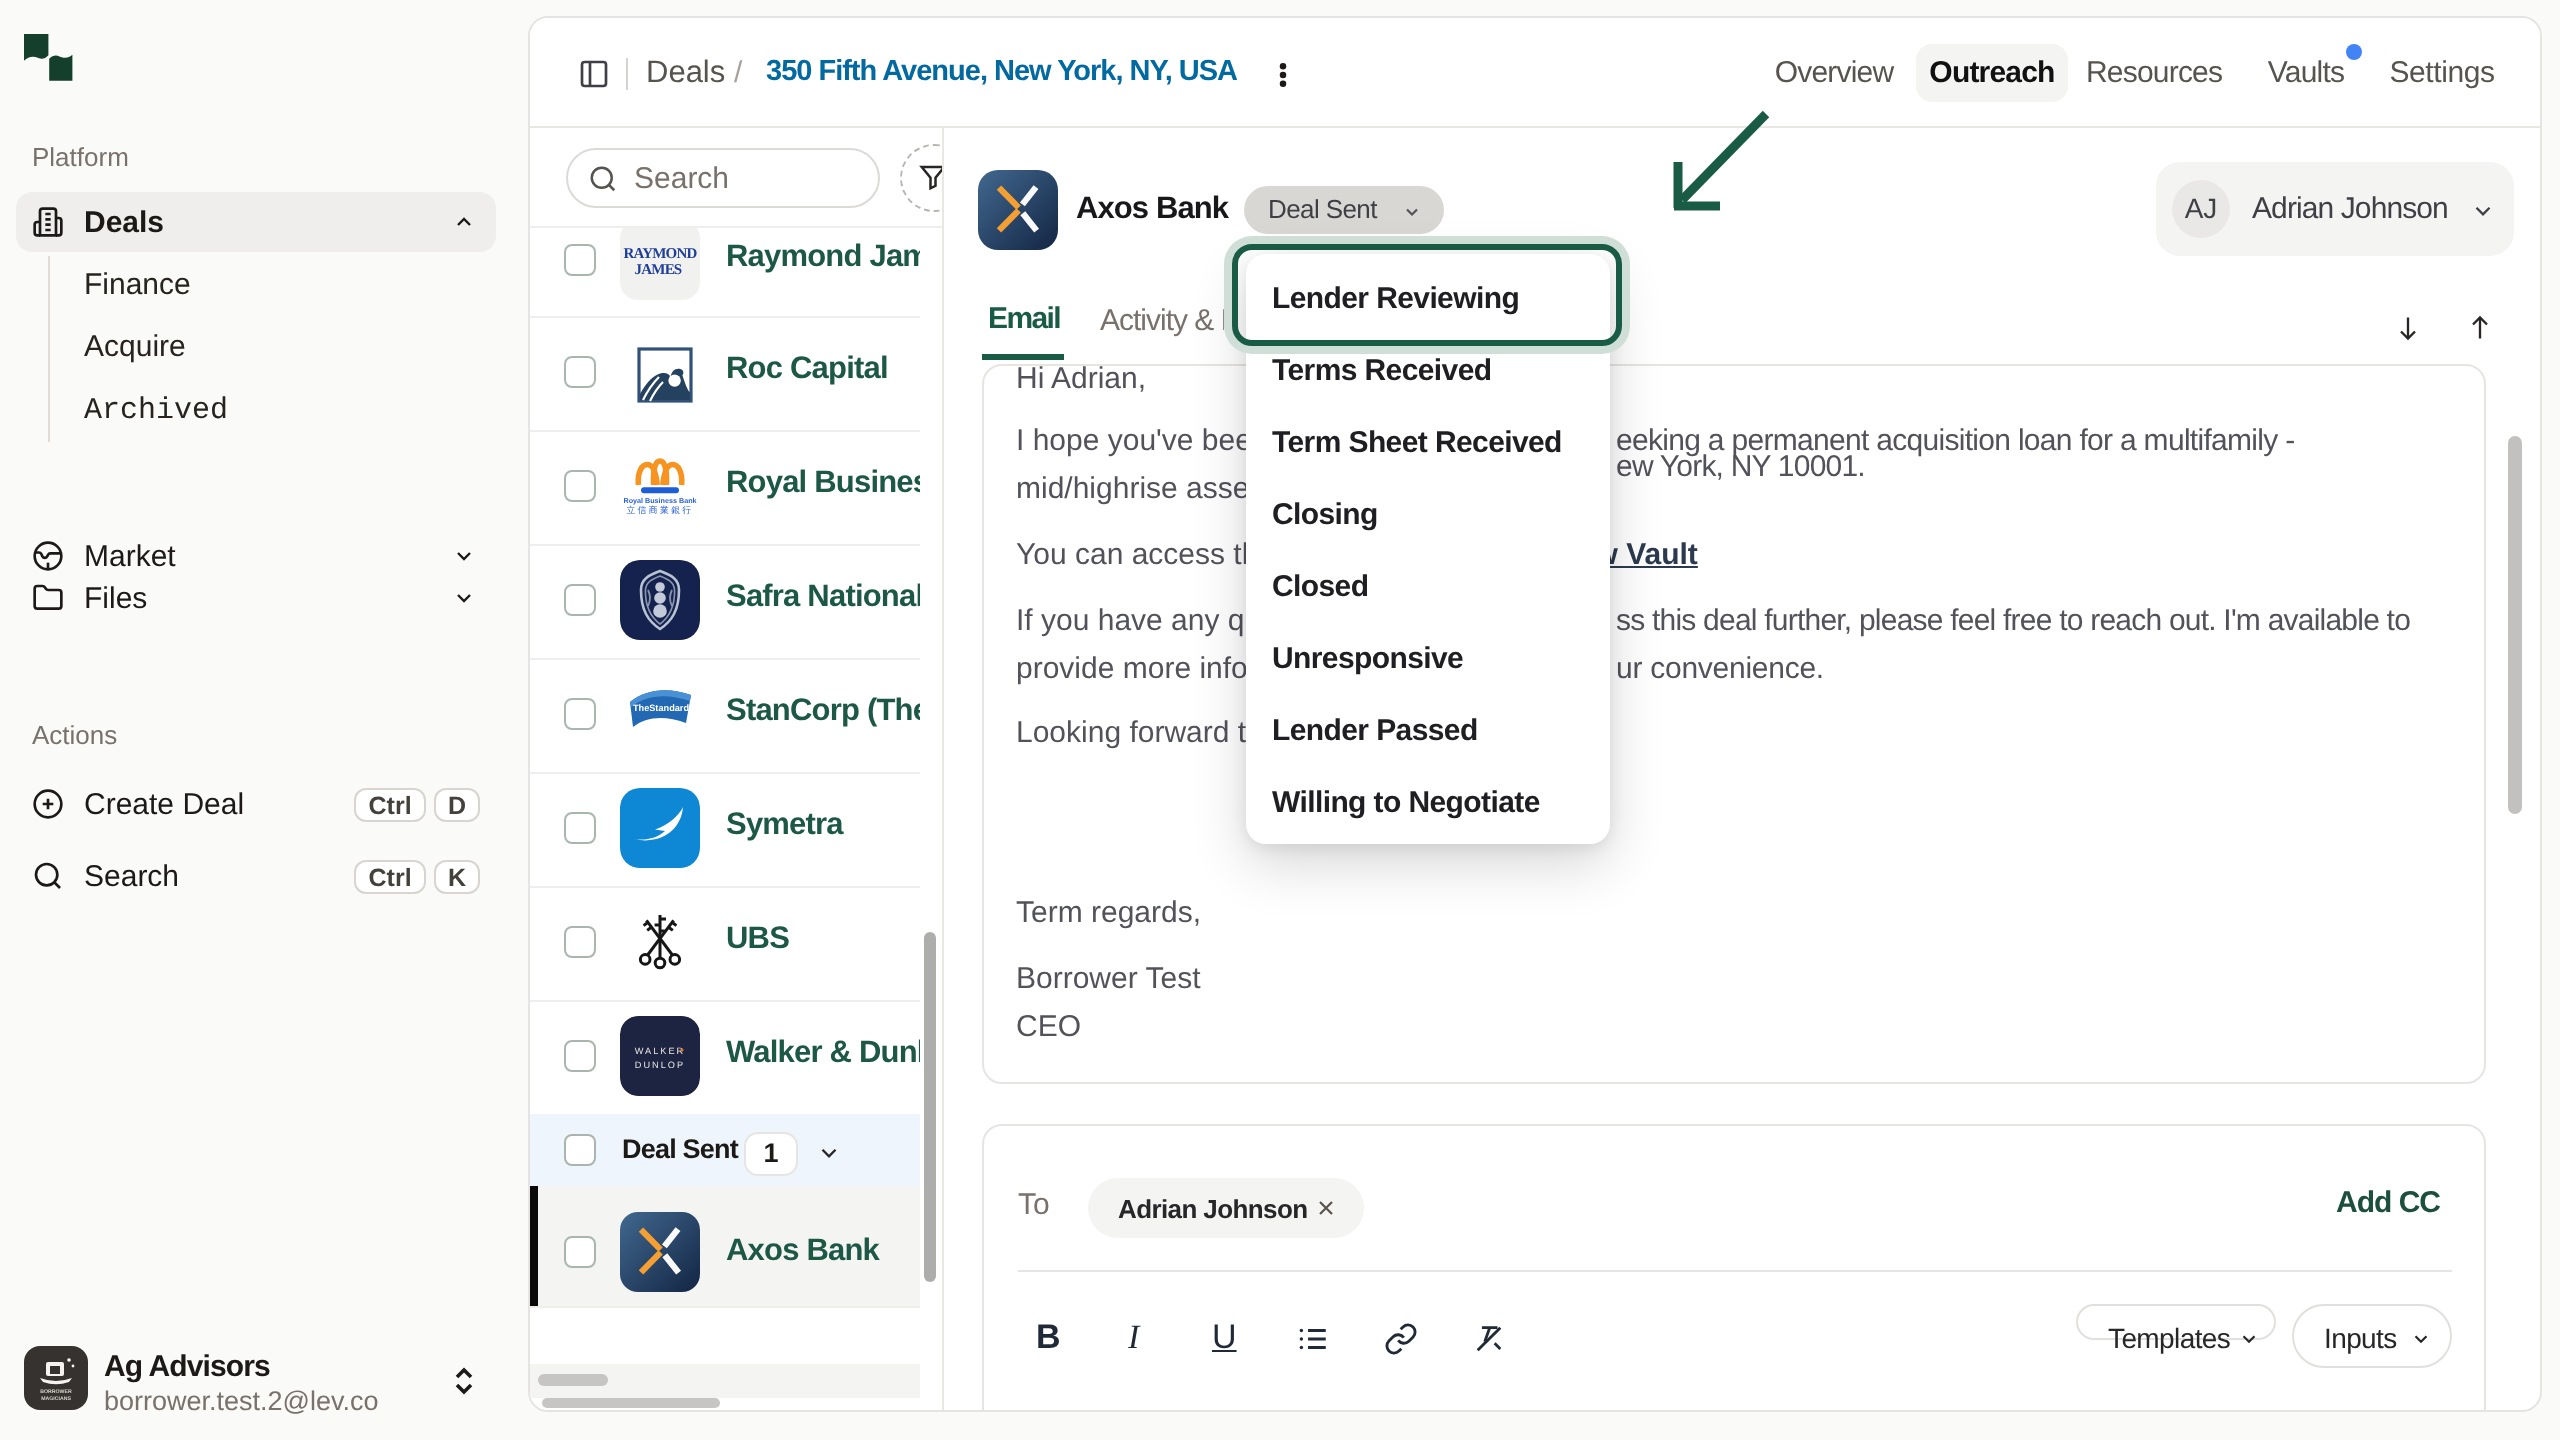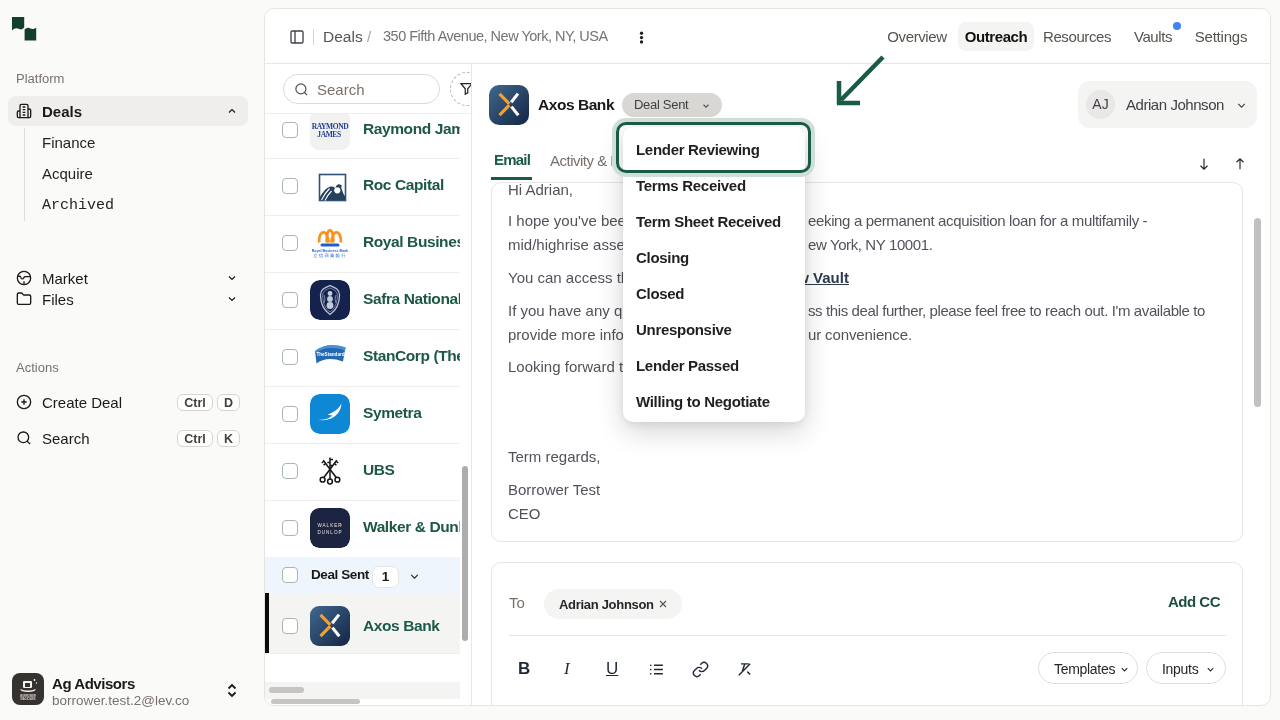--- a/index.html
+++ b/index.html
@@ -124,21 +124,21 @@
 <div id="card">
   <div id="topbar"></div>
 
   <svg class="abs" style="left:24px; top:20px;" width="16" height="16" viewBox="0 0 24 24" fill="none" stroke="#3f3f46" stroke-width="2">
       <rect x="3" y="3" width="18" height="18" rx="2"></rect>
       <path d="M9 3v18"></path>
     </svg>
   <div class="abs" style="left:48px; top:20px; width:1px; height:16px; background:#d6d3d1;"></div>
   <div class="abs" style="left:58px; top:19px; font-size:15.5px; color:#57534e;">Deals</div>
   <div class="abs" style="left:102px; top:19px; font-size:15px; color:#a8a29e;">/</div>
-  <div class="abs" style="left:118px; top:19px; font-size:14.5px; letter-spacing:-0.5px; font-weight:400; color:#737373;">350 Fifth Avenue, New York, NY, USA</div>
+  <div class="abs" style="left:118px; top:19px; font-size:14.5px; letter-spacing:-0.5px; font-weight:700; color:#0369a1;">350 Fifth Avenue, New York, NY, USA</div>
   <svg class="abs" style="left:369px; top:21px;" width="15" height="15" viewBox="0 0 24 24" fill="#1c1917">
       <circle cx="12" cy="5" r="2.6"></circle>
       <circle cx="12" cy="12" r="2.6"></circle>
       <circle cx="12" cy="19" r="2.6"></circle>
     </svg>
 
   <div class="abs" style="left:616px; top:12px; width:72px; height:31px; text-align:center; line-height:31px; font-size:15px; letter-spacing:-0.4px; color:#57534e;">Overview</div>
   <div class="abs" style="left:693px; top:13px; width:76px; height:29px; background:#f4f4f3; border-radius:8px; text-align:center; line-height:29px; font-size:15px; letter-spacing:-0.4px; font-weight:700; color:#111;">Outreach</div>
   <div class="abs" style="left:778px; top:12px; width:74px; height:31px; line-height:31px; font-size:15px; letter-spacing:-0.4px; color:#57534e;">Resources</div>
   <div class="abs" style="left:864px; top:12px; width:48px; height:31px; text-align:center; line-height:31px; font-size:15px; letter-spacing:-0.4px; color:#57534e;">Vaults</div>
@@ -355,21 +355,21 @@
     </svg>
   <svg class="abs" style="left:968px; top:148px;" width="14" height="14" viewBox="0 0 24 24" fill="none" stroke="#292524" stroke-width="2">
       <path d="M12 21V3M6 9l6-6 6 6"></path>
     </svg>
 
   <div class="ecard" style="left:226px; top:173px; width:752px; height:360px;">
     <div class="etext" style="left:16px; top:-2px;">Hi Adrian,</div>
     <div class="etext" style="left:16px; top:29px;">I hope you've been</div>
     <div class="etext" style="left:316px; top:29px; letter-spacing:-0.35px;">eeking a permanent acquisition loan for a multifamily -</div>
     <div class="etext" style="left:16px; top:53px;">mid/highrise asset</div>
-    <div class="etext" style="left:316px; top:53px; letter-spacing:-0.39px;">ew York, NY 10001.</div>
+    <div class="etext" style="left:316px; top:42px; letter-spacing:-0.39px;">ew York, NY 10001.</div>
     <div class="etext" style="left:16px; top:86px;">You can access the</div>
     <div class="etext" style="left:283px; top:86px; font-weight:700; color:#2b3a4e; text-decoration:underline;">View Vault</div>
     <div class="etext" style="left:16px; top:119px;">If you have any que</div>
     <div class="etext" style="left:316px; top:119px; letter-spacing:-0.39px;">ss this deal further, please feel free to reach out. I'm available to</div>
     <div class="etext" style="left:16px; top:143px;">provide more infor</div>
     <div class="etext" style="left:316px; top:143px; letter-spacing:-0.13px;">ur convenience.</div>
     <div class="etext" style="left:16px; top:175px;">Looking forward to</div>
     <div class="etext" style="left:16px; top:265px;">Term regards,</div>
     <div class="etext" style="left:16px; top:298px;">Borrower Test</div>
     <div class="etext" style="left:16px; top:322px;">CEO</div>
@@ -398,21 +398,21 @@
     <svg class="abs" style="left:200px; top:98px;" width="17" height="17" viewBox="0 0 24 24" fill="none" stroke="#1f2937" stroke-width="2">
         <path d="M10 13a5 5 0 0 0 7.54.54l3-3a5 5 0 0 0-7.07-7.07l-1.72 1.71"></path>
         <path d="M14 11a5 5 0 0 0-7.54-.54l-3 3a5 5 0 0 0 7.07 7.07l1.71-1.71"></path>
       </svg>
     <svg class="abs" style="left:244px; top:98px;" width="17" height="17" viewBox="0 0 24 24" fill="none" stroke="#1f2937" stroke-width="2">
         <path d="M4 20 L20 4"></path>
         <path d="M7 4h11M12.5 4 9 14"></path>
         <path d="m16 15 4 4"></path>
       </svg>
 
-    <div class="abs" style="left:546px; top:89px; width:100px; height:32px; border:1px solid #e2e0dd; border-radius:16px; background:#fff;">
+    <div class="abs" style="left:546px; top:89px; width:100px; height:18px; border:1px solid #e2e0dd; border-radius:16px; background:#fff;">
       <span class="abs" style="left:15px; top:8px; font-size:14px; letter-spacing:-0.3px; color:#27272a;">Templates</span>
       <svg class="abs" style="left:80px; top:11px;" width="11" height="11" viewBox="0 0 24 24" fill="none" stroke="#27272a" stroke-width="2.4">
           <path d="m6 9 6 6 6-6"></path>
         </svg>
     </div>
     <div class="abs" style="left:654px; top:89px; width:80px; height:32px; border:1px solid #e2e0dd; border-radius:16px; background:#fff;">
       <span class="abs" style="left:15px; top:8px; font-size:14px; letter-spacing:-0.3px; color:#27272a;">Inputs</span>
       <svg class="abs" style="left:58px; top:11px;" width="11" height="11" viewBox="0 0 24 24" fill="none" stroke="#27272a" stroke-width="2.4">
           <path d="m6 9 6 6 6-6"></path>
         </svg>

